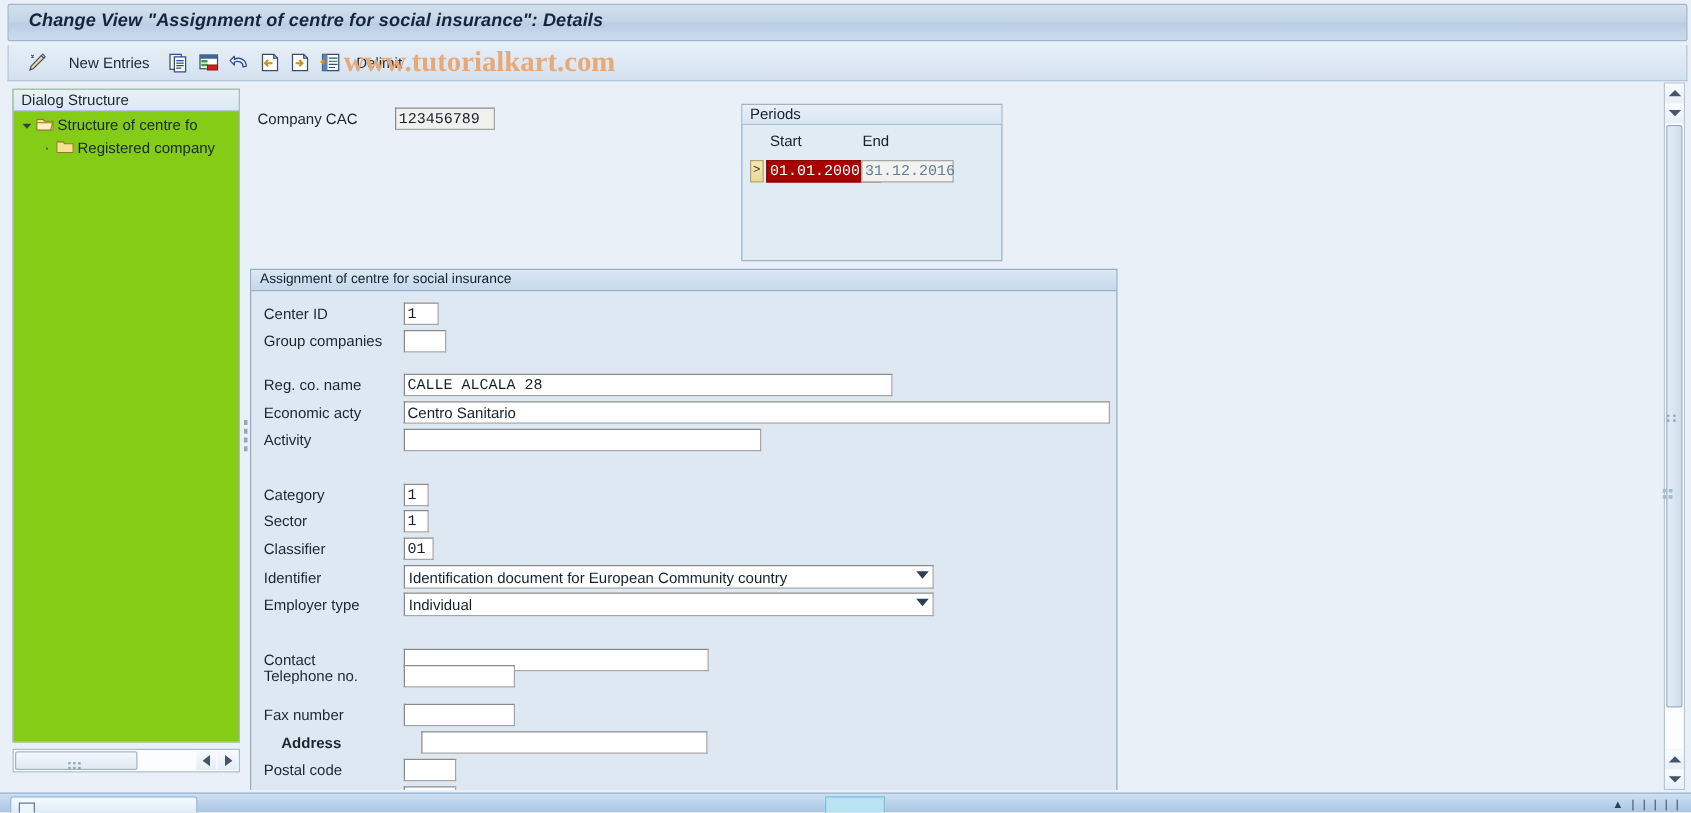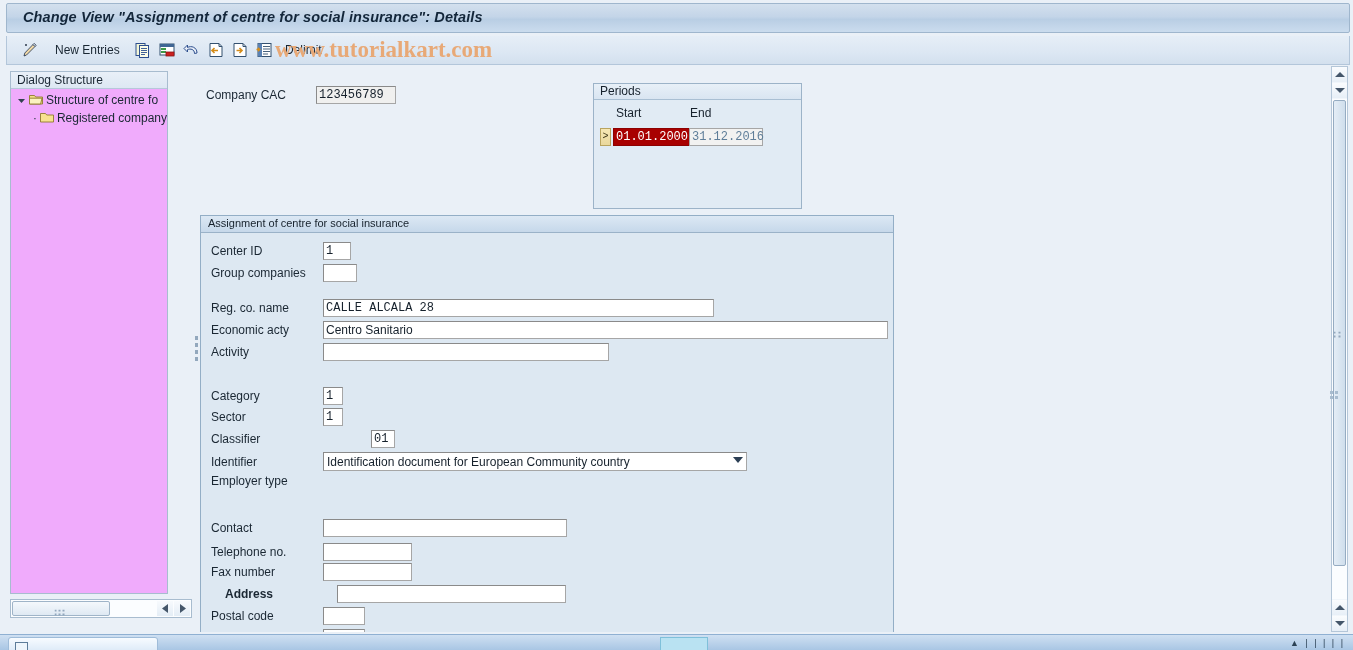--- a/index.html
+++ b/index.html
@@ -80,22 +80,22 @@
   
   .content {
     position: absolute;
     left: 6px; top: 66px; right: 3px; bottom: 18px;
     box-sizing: border-box;
   }
 
   
   .sidebar {
     position: absolute;
-    left: 4px; top: 5px; width: 158px; bottom: 38px;
-    background: #f0abfc;
+    left: 4px; top: 5px; width: 182px; bottom: 38px;
+    background: #84cc16;
     border: 1px solid #a8bccf;
     box-sizing: border-box;
   }
   .sidebar-header {
     height: 17px;
     background: linear-gradient(to bottom, #e9f0f8, #dde8f3);
     border-bottom: 1px solid #b6c8da;
     font-size: 12px;
     padding: 1px 0 0 6px;
     color: #1a2733;
@@ -560,43 +560,47 @@
         <div class="field-row" style="left:10px; top:171px;">
           <span class="flabel" style="width:112px;">Category</span>
           <span class="inp" style="width:20px;">1</span>
         </div>
 
         <div class="field-row" style="left:10px; top:192px;">
           <span class="flabel" style="width:112px;">Sector</span>
           <span class="inp" style="width:20px;">1</span>
         </div>
 
-        <div class="field-row" style="left:10px; top:214px;gap:48px;">
+        <div class="field-row" style="left:10px; top:214px;">
           <span class="flabel" style="width:112px;">Classifier</span>
           <span class="inp" style="width:24px;">01</span>
         </div>
 
         <div class="field-row" style="left:10px; top:236px;">
           <span class="flabel" style="width:112px;">Identifier</span>
           <span class="combo" style="width:424px;">
             <span>Identification document for European Community country</span>
             <span class="arrow"></span>
           </span>
         </div>
 
         <div class="field-row" style="left:10px; top:258px;">
           <span class="flabel" style="width:112px;">Employer type</span>
+          <span class="combo" style="width:424px;">
+            <span>Individual</span>
+            <span class="arrow"></span>
+          </span>
         </div>
 
         <div class="field-row" style="left:10px; top:303px;justify-content:flex-end;">
           <span class="flabel" style="width:112px;">Contact</span>
           <span class="inp" style="width:244px;"></span>
         </div>
 
-        <div class="field-row" style="left:10px; top:327px;">
+        <div class="field-row" style="left:10px; top:316px;">
           <span class="flabel" style="width:112px;">Telephone no.</span>
           <span class="inp" style="width:89px;"></span>
         </div>
 
         <div class="field-row" style="left:10px; top:347px;">
           <span class="flabel" style="width:112px;">Fax number</span>
           <span class="inp" style="width:89px;"></span>
         </div>
 
         <div class="field-row" style="left:24px; top:369px;font-weight:bold;">

